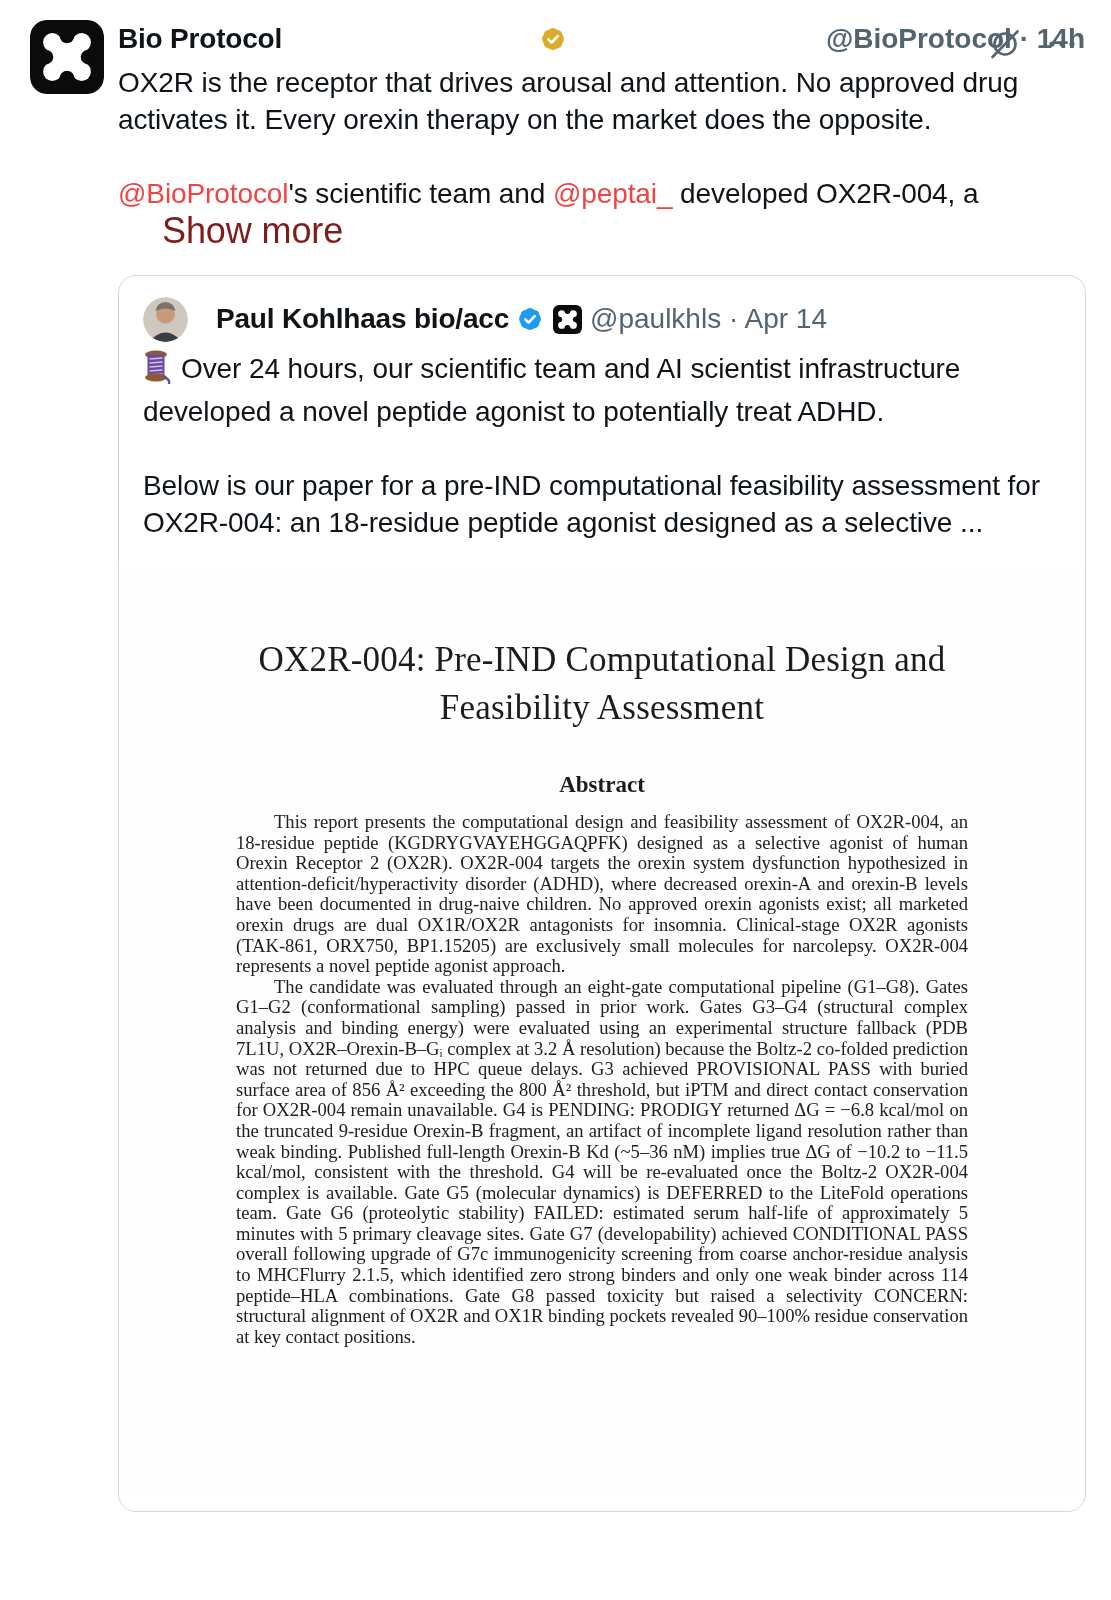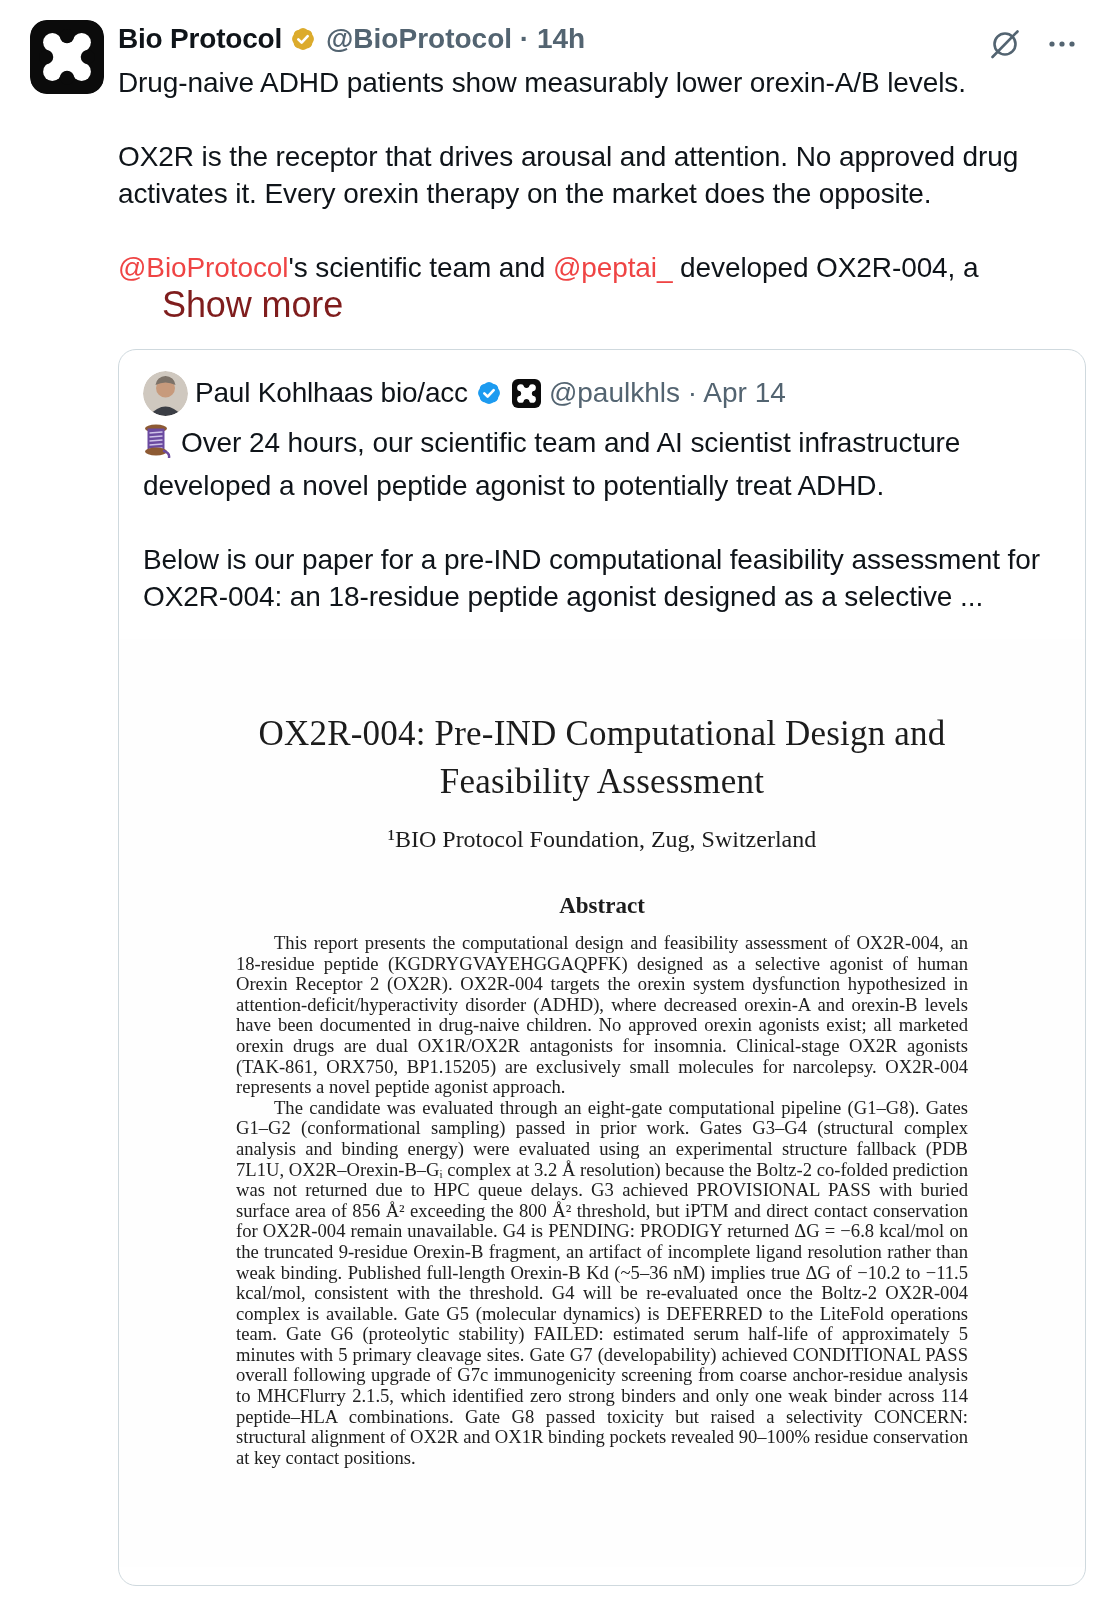--- a/index.html
+++ b/index.html
@@ -7,42 +7,42 @@
   body {
     width:1111px; height:1600px; overflow:hidden;
     font-family:"Liberation Sans","DejaVu Sans",sans-serif;
     color:#0f1419;
   }
   .tweet { display:flex; padding:20px 26px 0 30px; position:relative; }
   .avatar-col { width:74px; flex:0 0 74px; }
   .avatar-main { width:74px; height:74px; border-radius:16px; overflow:hidden; display:block; }
   .content-col { flex:1; margin-left:14px; min-width:0; }
 
-  .name-row { display:flex; align-items:center; height:38px; white-space:nowrap; }
+  .name-row { display:flex; align-items:center; height:38px; white-space:nowrap;justify-content:space-between; }
   .name { font-weight:700; font-size:28px; letter-spacing:-0.2px; }
   .badge { display:inline-flex; margin-left:6px; }
   .handle { color:#536471; font-size:28px; margin-left:8px; font-weight:700; }
 
   .header-icons { position:absolute; top:26px; right:32px; display:flex; align-items:center; gap:22px; }
   .header-icons .hicon { display:inline-flex; cursor:pointer; }
 
   .tweet-body { margin-top:6px; font-size:28px; line-height:37px; letter-spacing:-0.1px; }
   .tweet-body p { margin:0 0 37px 0; }
   .tweet-body p.tight { margin-bottom:0; }
   .link { color:#ef4444; text-decoration:none; cursor:pointer;text-align:right; }
   .show-more { display:block; font-size:36px; line-height:37px; color:#7f1d1d; cursor:pointer;margin-left:44px; }
 
   .quoted-card {
     margin-top:26px; width:968px; height:1237px;
     border:1px solid #cfd9de; border-radius:18px;
     overflow:hidden; background:#fff; cursor:pointer;
   }
   .q-header { display:flex; align-items:center; padding:20px 22px 0 24px; height:66px; white-space:nowrap; }
   .q-avatar { width:45px; height:45px; border-radius:50%; overflow:hidden; flex:0 0 45px; }
-  .q-name { font-weight:400; font-size:28px; margin-left:7px; letter-spacing:-0.2px; }
+  .q-name { font-weight:700; font-size:28px; margin-left:28px; letter-spacing:-0.2px; }
   .q-badge { display:inline-flex; margin-left:6px; }
   .q-mini-logo { display:inline-flex; margin-left:8px; }
   .q-handle { color:#536471; font-size:28px; margin-left:8px; font-weight:400; }
 
   .q-text { padding:8px 22px 0 24px; font-size:28px; line-height:37px; letter-spacing:-0.1px; }
   .q-text .qp1 { margin-bottom:37px; }
   .spool { display:inline-block; vertical-align:-6px; margin-right:10px; }
 
   .paper {
     margin-top:24px; background:#fefefe; height:928px;
@@ -95,21 +95,20 @@
         <svg width="30" height="30" viewBox="0 0 48 48">
           <rect x="9" y="9" width="30" height="30" rx="9" fill="#dcab2c"></rect>
           <rect x="9" y="9" width="30" height="30" rx="9" fill="#dcab2c" transform="rotate(45 24 24)"></rect>
           <path d="M16.5 24.5 L21.8 29.8 L31.5 19.5" fill="none" stroke="#ffffff" stroke-width="4.2" stroke-linecap="round" stroke-linejoin="round"></path>
         </svg>
       </span>
       <span class="handle">@BioProtocol · 14h</span>
     </div>
 
     <div class="tweet-body">
-      <p>Drug-naive ADHD patients show measurably lower orexin-A/B levels.</p>
       <p>OX2R is the receptor that drives arousal and attention. No approved drug activates it. Every orexin therapy on the market does the opposite.</p>
       <p class="tight"><span class="link">@BioProtocol</span><span>'s scientific team and </span><span class="link">@peptai_</span><span> developed OX2R-004, a</span></p>
       <span class="show-more">Show more</span>
     </div>
 
     <div class="quoted-card">
 
       <div class="q-header">
         <span class="q-avatar">
           <svg width="45" height="45" viewBox="0 0 45 45">
@@ -168,21 +167,20 @@
               <line x1="6.5" y1="25" x2="19.5" y2="24"></line>
             </g>
             <ellipse cx="13" cy="27.5" rx="11" ry="4" fill="#8d5a33"></ellipse>
             <path d="M21 27 q6 2 5 7" fill="none" stroke="#6b4aa0" stroke-width="2.4" stroke-linecap="round"></path>
           </svg></span><span>Over 24 hours, our scientific team and AI scientist infrastructure developed a novel peptide agonist to potentially treat ADHD.</span></p>
         <p>Below is our paper for a pre-IND computational feasibility assessment for OX2R-004: an 18-residue peptide agonist designed as a selective ...</p>
       </div>
 
       <div class="paper">
         <div class="paper-title">OX2R-004: Pre-IND Computational Design and Feasibility Assessment</div>
-        <div class="paper-affil">¹BIO Protocol Foundation, Zug, Switzerland</div>
         <div class="abstract-head">Abstract</div>
         <div class="abstract-body">
           <p>This report presents the computational design and feasibility assessment of OX2R-004, an 18-residue peptide (KGDRYGVAYEHGGAQPFK) designed as a selective agonist of human Orexin Receptor 2 (OX2R). OX2R-004 targets the orexin system dysfunction hypothesized in attention-deficit/hyperactivity disorder (ADHD), where decreased orexin-A and orexin-B levels have been documented in drug-naive children. No approved orexin agonists exist; all marketed orexin drugs are dual OX1R/OX2R antagonists for insomnia. Clinical-stage OX2R agonists (TAK-861, ORX750, BP1.15205) are exclusively small molecules for narcolepsy. OX2R-004 represents a novel peptide agonist approach.</p>
           <p>The candidate was evaluated through an eight-gate computational pipeline (G1–G8). Gates G1–G2 (conformational sampling) passed in prior work. Gates G3–G4 (structural complex analysis and binding energy) were evaluated using an experimental structure fallback (PDB 7L1U, OX2R–Orexin-B–Gᵢ complex at 3.2 Å resolution) because the Boltz-2 co-folded prediction was not returned due to HPC queue delays. G3 achieved PROVISIONAL PASS with buried surface area of 856 Å² exceeding the 800 Å² threshold, but iPTM and direct contact conservation for OX2R-004 remain unavailable. G4 is PENDING: PRODIGY returned ΔG = −6.8 kcal/mol on the truncated 9-residue Orexin-B fragment, an artifact of incomplete ligand resolution rather than weak binding. Published full-length Orexin-B Kd (~5–36 nM) implies true ΔG of −10.2 to −11.5 kcal/mol, consistent with the threshold. G4 will be re-evaluated once the Boltz-2 OX2R-004 complex is available. Gate G5 (molecular dynamics) is DEFERRED to the LiteFold operations team. Gate G6 (proteolytic stability) FAILED: estimated serum half-life of approximately 5 minutes with 5 primary cleavage sites. Gate G7 (developability) achieved CONDITIONAL PASS overall following upgrade of G7c immunogenicity screening from coarse anchor-residue analysis to MHCFlurry 2.1.5, which identified zero strong binders and only one weak binder across 114 peptide–HLA combinations. Gate G8 passed toxicity but raised a selectivity CONCERN: structural alignment of OX2R and OX1R binding pockets revealed 90–100% residue conservation at key contact positions.</p>
         </div>
       </div>
 
     </div>
   </div>
 

